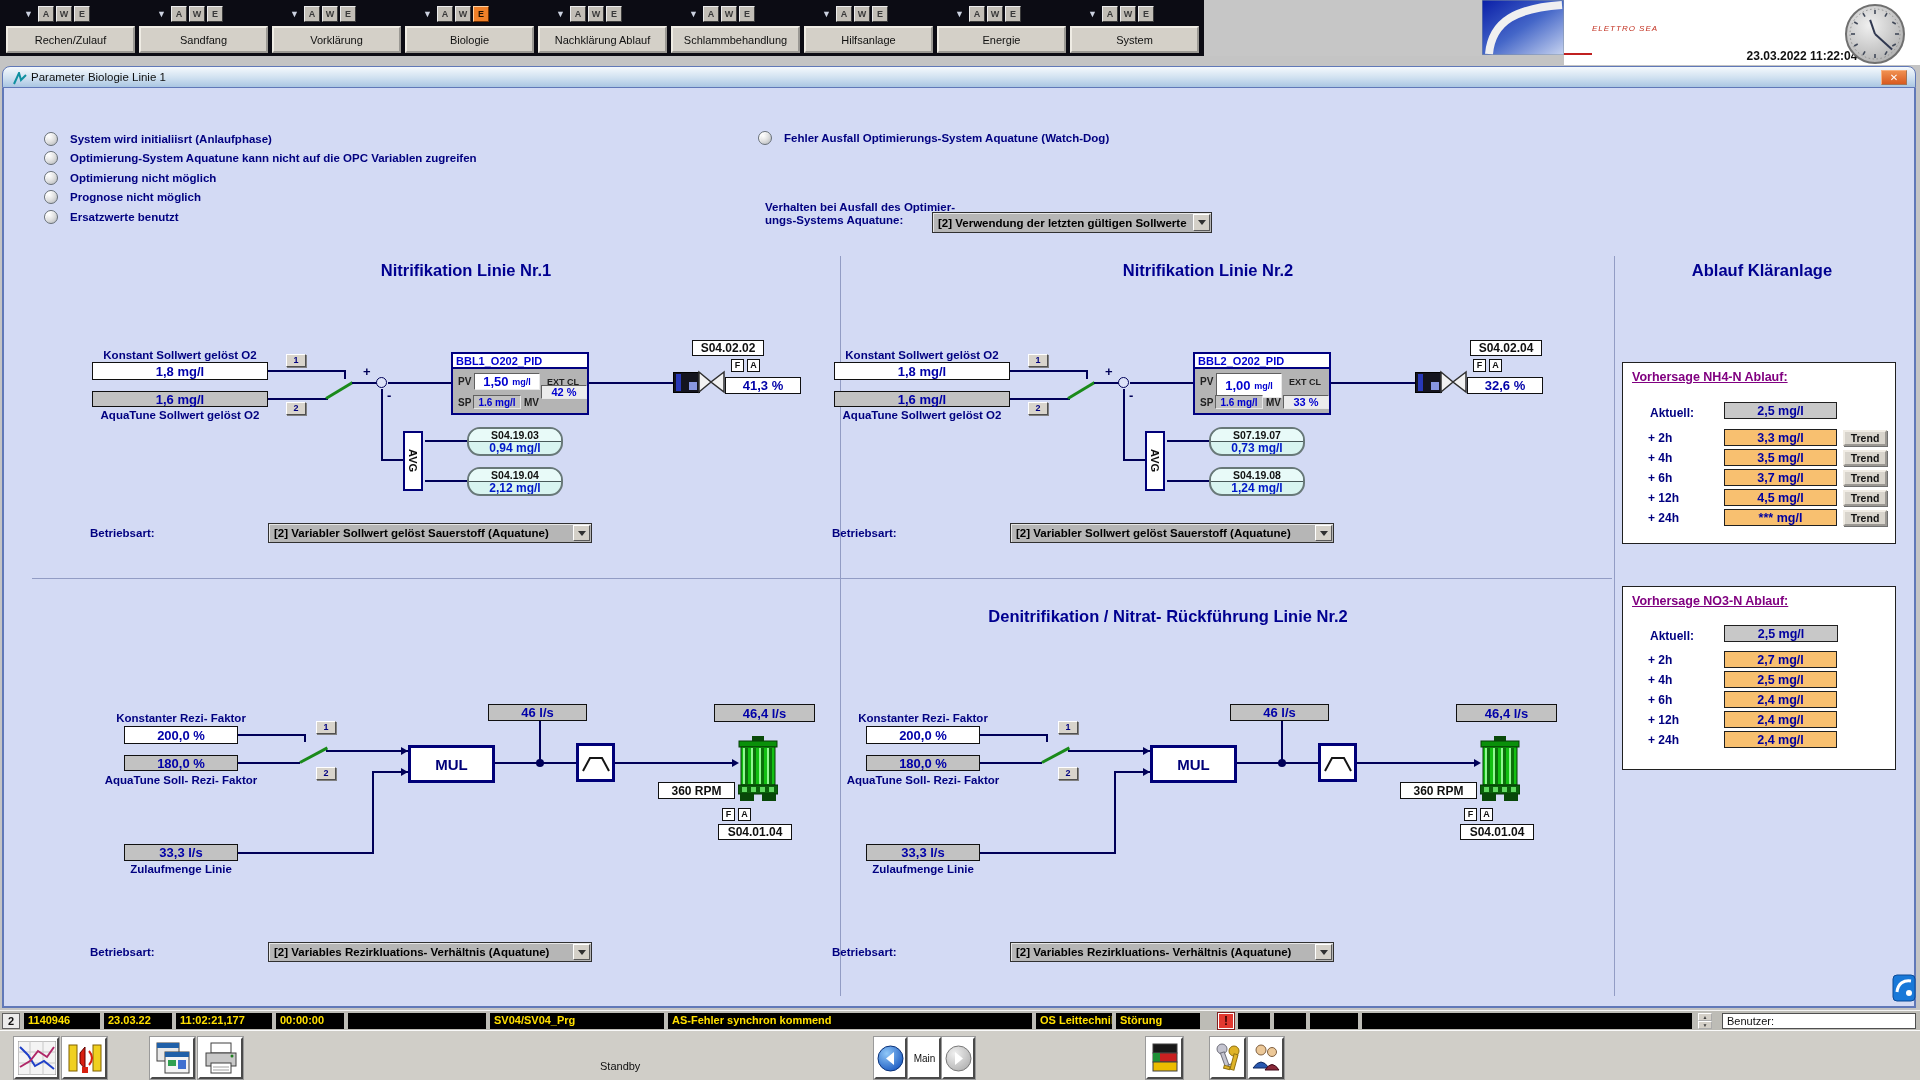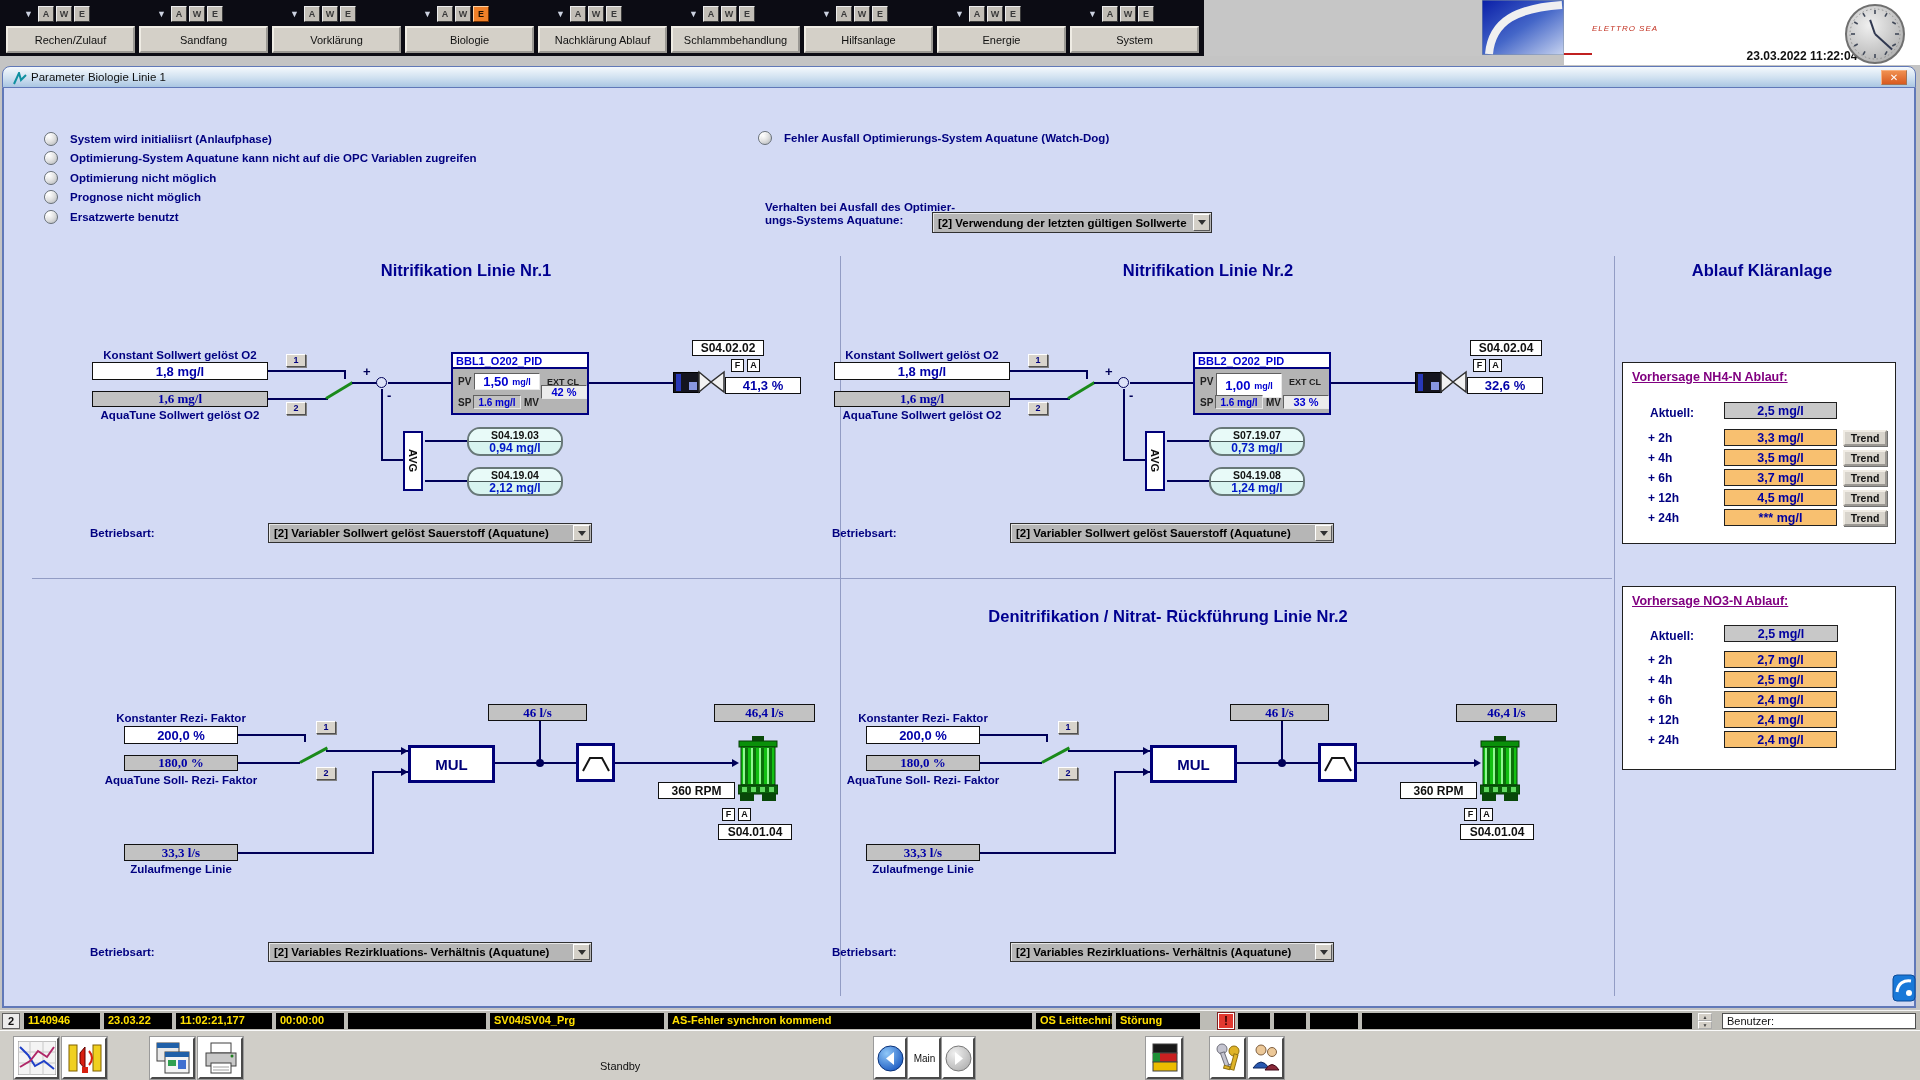--- a/index.html
+++ b/index.html
@@ -67,21 +67,21 @@
   .quad { position:absolute; top:0; width:780px; height:1008px; pointer-events:none; }
   .quad * { pointer-events:auto; }
   #nitriHost > .quad:nth-of-type(1){ left:36px; } #nitriHost > .quad:nth-of-type(2){ left:778px; }
   #deniHost  > .quad:nth-of-type(1){ left:36px; } #deniHost  > .quad:nth-of-type(2){ left:778px; }
   .qtitle { position:absolute; left:50px; top:261px; width:760px; text-align:center;
     font-size:16.5px; font-weight:bold; color:#000090; }
   .qtitle.deni { left:0px; top:607px; width:780px; }
   .lbl { position:absolute; font-size:11.5px; font-weight:bold; color:#000080; text-align:center; white-space:nowrap; }
   .valbox { position:absolute; background:#fff; border:1.5px solid #101010; display:flex; align-items:center;
     justify-content:center; font-size:13px; font-weight:bold; color:#0000a8; white-space:nowrap; }
-  .valbox.gray { background:#c2c2c2;font-family:Liberation Serif, serif; }
+  .valbox.gray { background:#c2c2c2; }
   .wire { position:absolute; background:#000058; }
   .sw { position:absolute; width:31px; height:3px; background:#1a8a1a; transform-origin:0 50%; }
   .selbtn { position:absolute; width:20px; height:13px; background:#d8d4cc; border:1px solid;
     border-color:#fff #505050 #505050 #fff; box-shadow:1px 1px 0 #808080; color:#000080;
     font-size:9px; font-weight:bold; text-align:center; line-height:11px; }
   .sumc { position:absolute; width:11px; height:11px; border:1.5px solid #000058; border-radius:50%; background:#dce2f8; }
   .sign { position:absolute; font-size:13px; font-weight:bold; color:#000058; }
   .arr { position:absolute; width:0; height:0; border-left:7px solid #000058;
     border-top:4px solid transparent; border-bottom:4px solid transparent; }
   .tagbox { position:absolute; background:#fff; border:1.5px solid #101010; display:flex; align-items:center;

